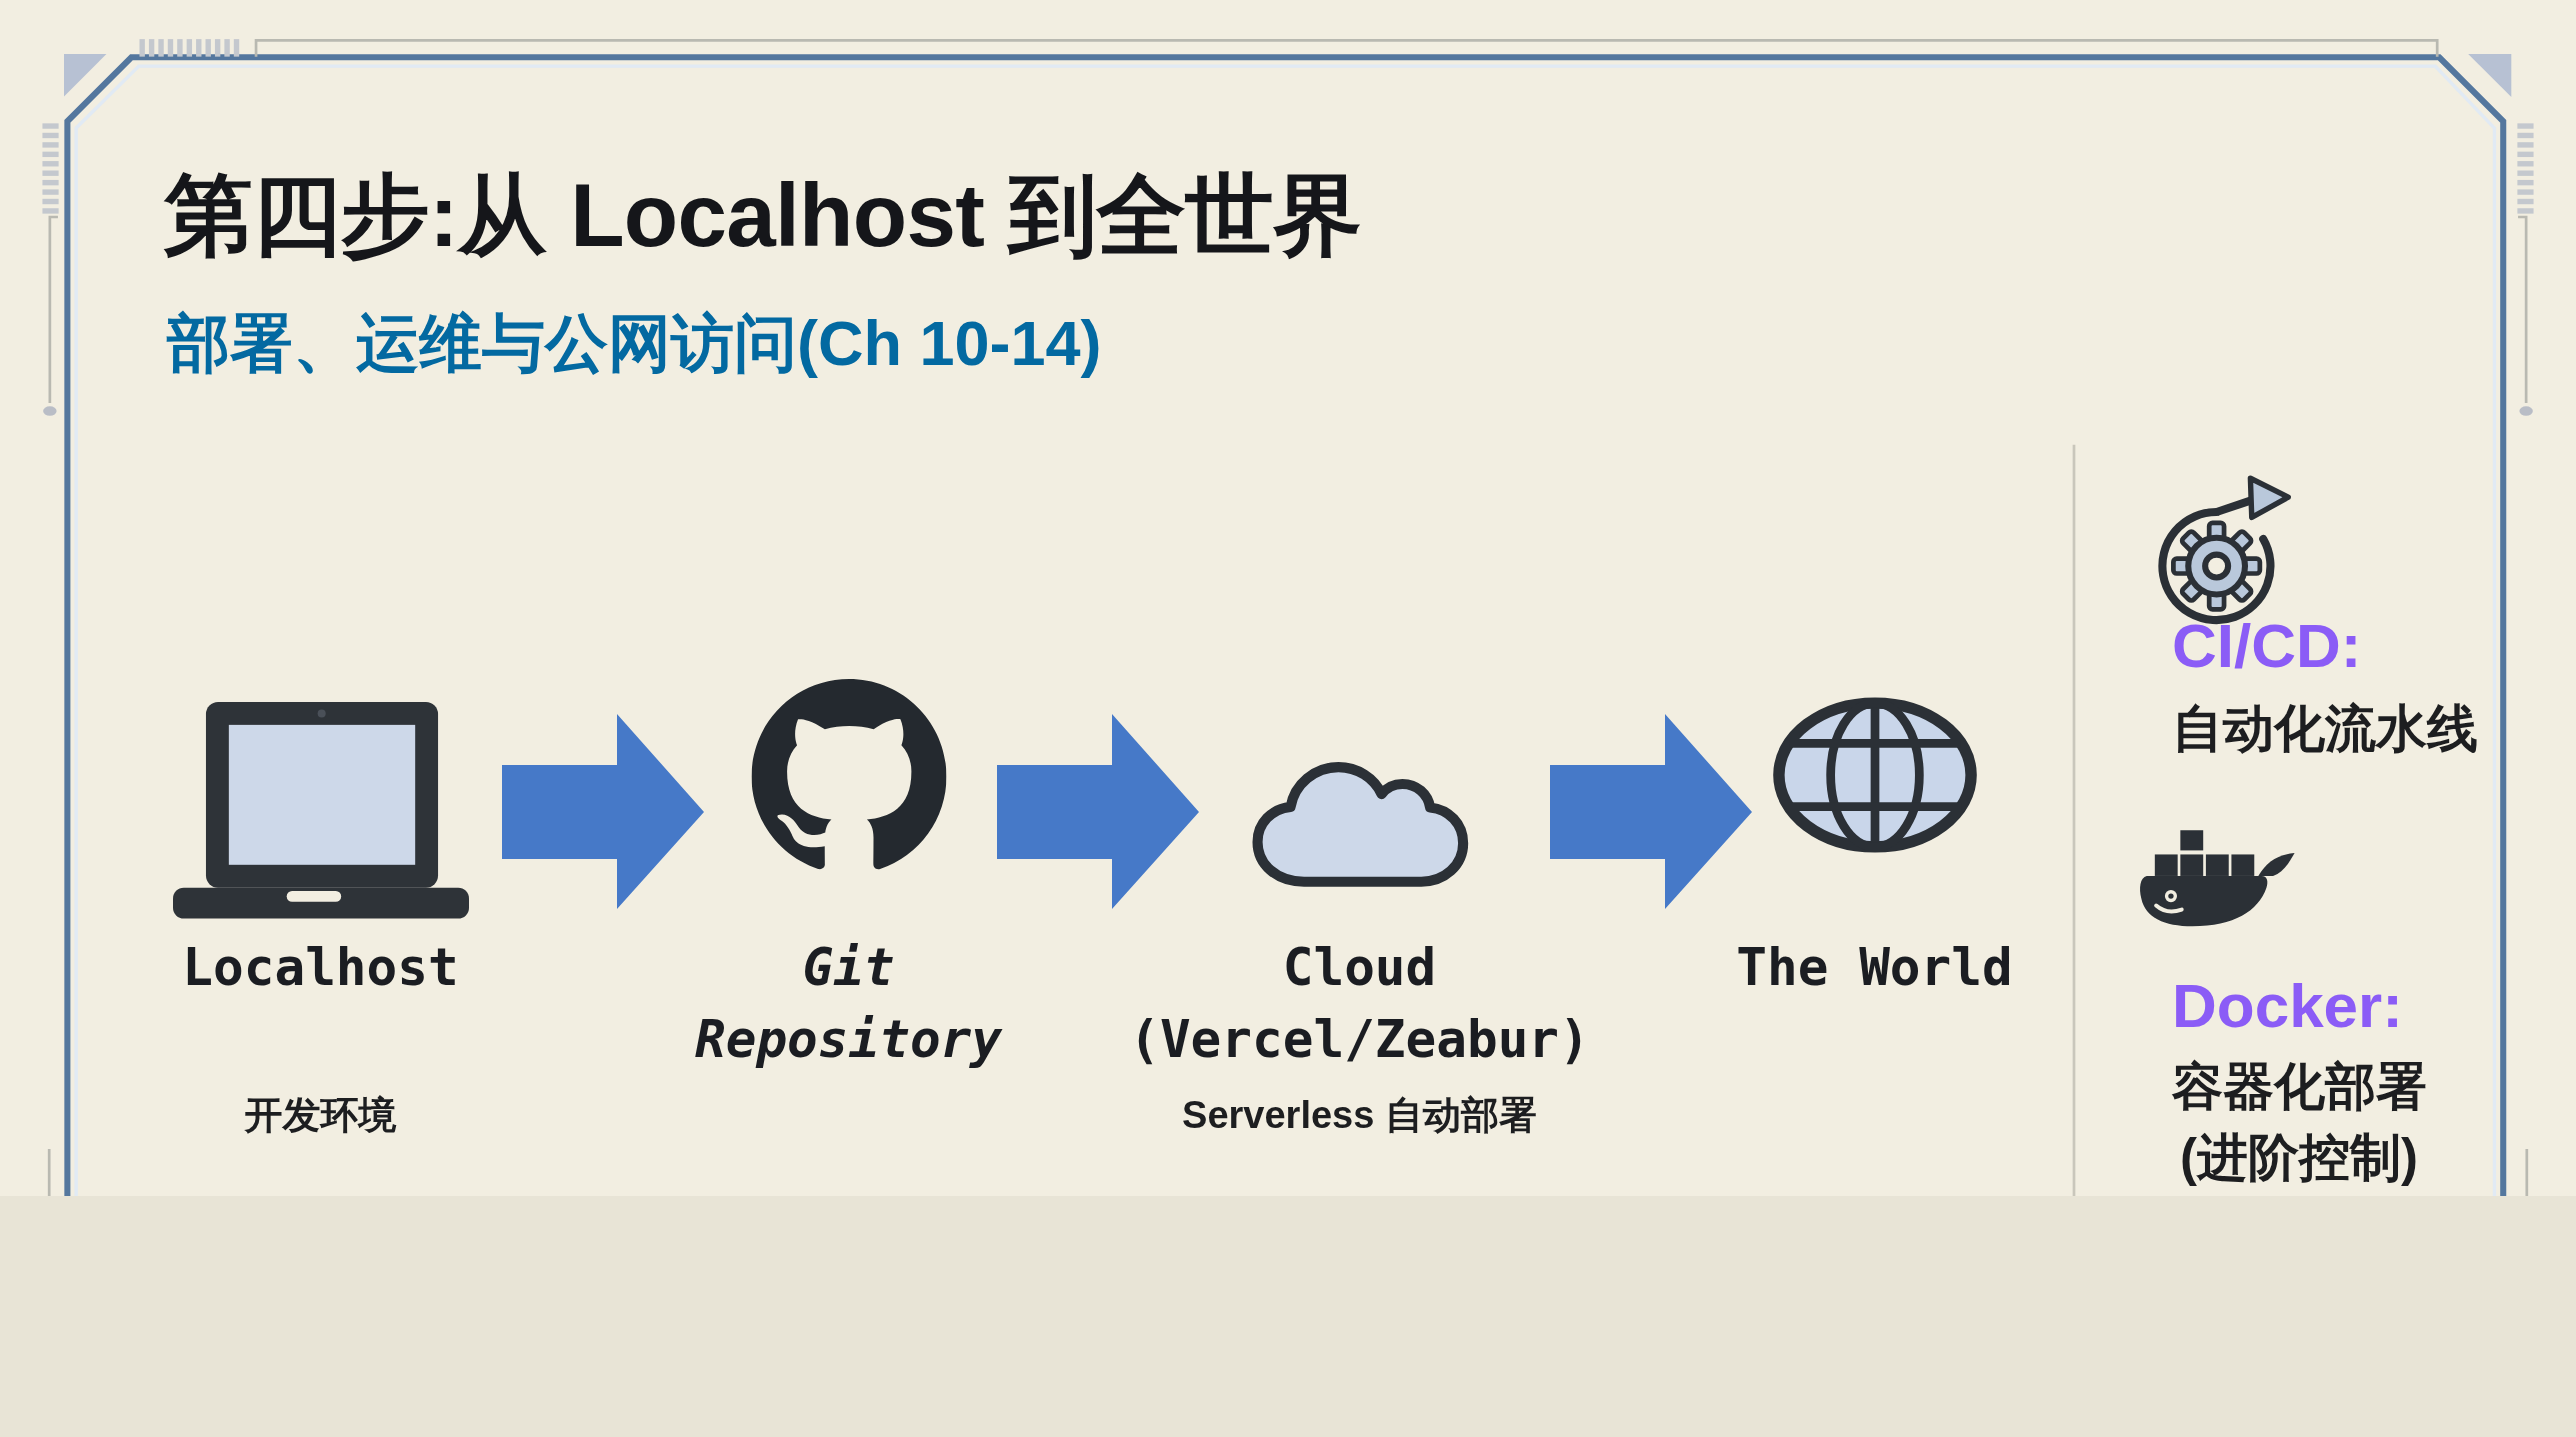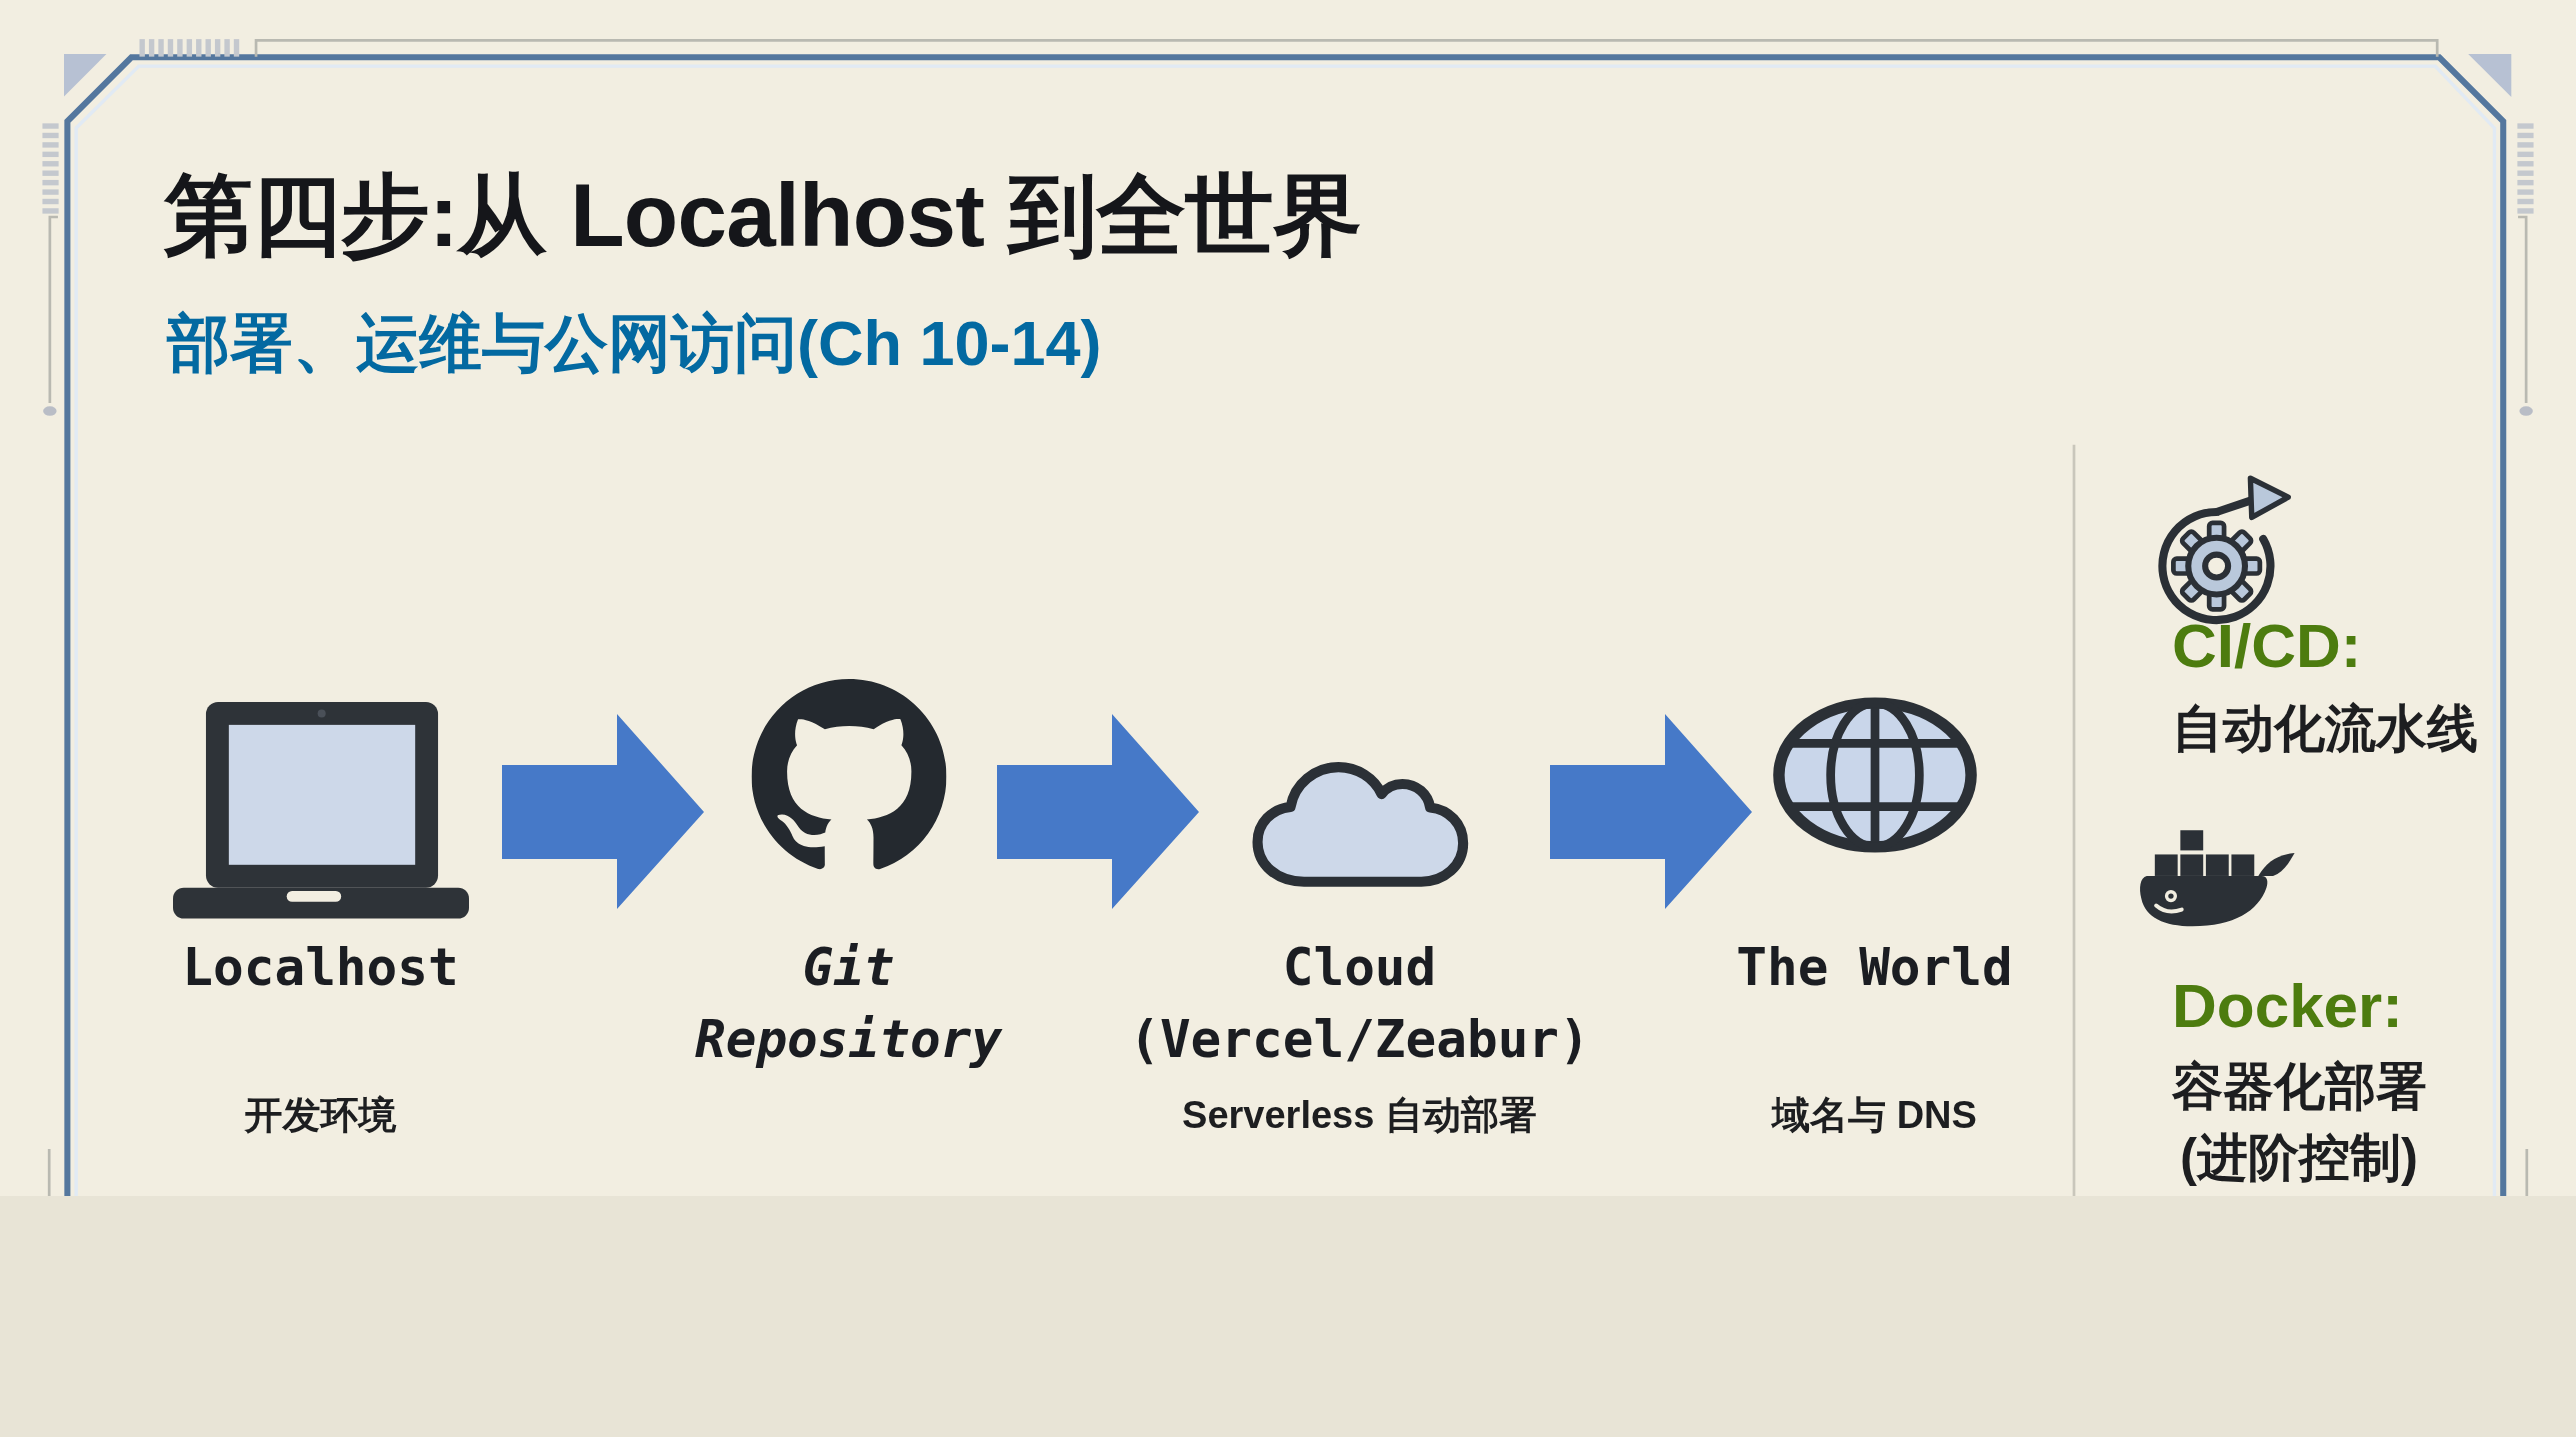--- a/index.html
+++ b/index.html
@@ -12,21 +12,21 @@
   .subtitle{left:167px;top:301px;font-size:63px;font-weight:600;color:#0369a1;white-space:nowrap;}
   .node{position:absolute;top:674px;width:539px;height:539px;text-align:center;}
   .node .icon-wrap{position:absolute;left:50%;transform:translateX(-50%);}
   .nlabel{position:absolute;left:0;width:100%;font-family:"DejaVu Sans Mono","Liberation Mono",monospace;
           font-weight:700;font-size:51px;color:#1b1d22;white-space:nowrap;}
   .nl1{top:264px;}
   .nl2{top:336px;}
   .nsub{position:absolute;left:0;width:100%;top:416px;font-size:38px;font-weight:600;color:#1d1e20;white-space:nowrap;}
   .arrow{position:absolute;top:714px;width:202px;height:195px;background:#4679c8;
          clip-path:polygon(0 51px,115px 51px,115px 0,202px 98px,115px 195px,115px 145px,0 145px);}
-  .side-title{font-size:62px;font-weight:800;color:#4d7c0f;white-space:nowrap;}
+  .side-title{font-size:62px;font-weight:800;color:#8b5cf6;white-space:nowrap;}
   .side-line{font-size:51px;font-weight:600;color:#1d1e20;white-space:nowrap;}
   .wm-box{left:2377px;top:1383px;width:199px;height:55px;background:#ffffff;}
   .wm{left:2304px;top:1381px;width:256px;text-align:center;font-size:28px;font-weight:600;color:#ffffff;
       text-shadow:0 0 3.4px rgba(110,110,110,.95),1.3px 1.3px 2px rgba(120,120,120,.9);white-space:nowrap;}
 </style>
 </head>
 <body>
 
 <div class="stage">
 
@@ -133,21 +133,20 @@
   <div class="node" style="left:1605px;">
     <svg class="icon-wrap" style="top:17px;" width="216" height="168" viewBox="0 0 320 250">
       <ellipse cx="160" cy="125" rx="143" ry="107" fill="#c9d6ea" stroke="#2b3036" stroke-width="17"></ellipse>
       <line x1="160" y1="18" x2="160" y2="232" stroke="#2b3036" stroke-width="13"></line>
       <ellipse cx="160" cy="125" rx="66" ry="107" fill="none" stroke="#2b3036" stroke-width="13"></ellipse>
       <line x1="33" y1="78" x2="287" y2="78" stroke="#2b3036" stroke-width="13"></line>
       <line x1="32" y1="172" x2="288" y2="172" stroke="#2b3036" stroke-width="13"></line>
     </svg>
     <div class="nlabel nl1">The World</div>
     <div class="nlabel nl2"></div>
-    <div class="nsub">域名与 DNS</div>
   </div>
 
   <svg class="abs" style="left:2149px;top:458px;" width="142" height="179" viewBox="0 0 210 265">
     <path d="M 169,120 A 80 80 0 1 1 100,80" fill="none" stroke="#2b3036" stroke-width="12" stroke-linecap="round"></path>
     <path d="M 100,80 L 150,63" fill="none" stroke="#2b3036" stroke-width="12"></path>
     <polygon points="150,30 206,58 152,88" fill="#b9c8db" stroke="#2b3036" stroke-width="8" stroke-linejoin="round"></polygon>
     <g transform="translate(100,160)">
       <g fill="#b9c8db" stroke="#2b3036" stroke-width="7">
         <rect x="-11" y="-64" width="22" height="26" rx="5"></rect>
         <rect x="-11" y="-64" width="22" height="26" rx="5" transform="rotate(45)"></rect>

